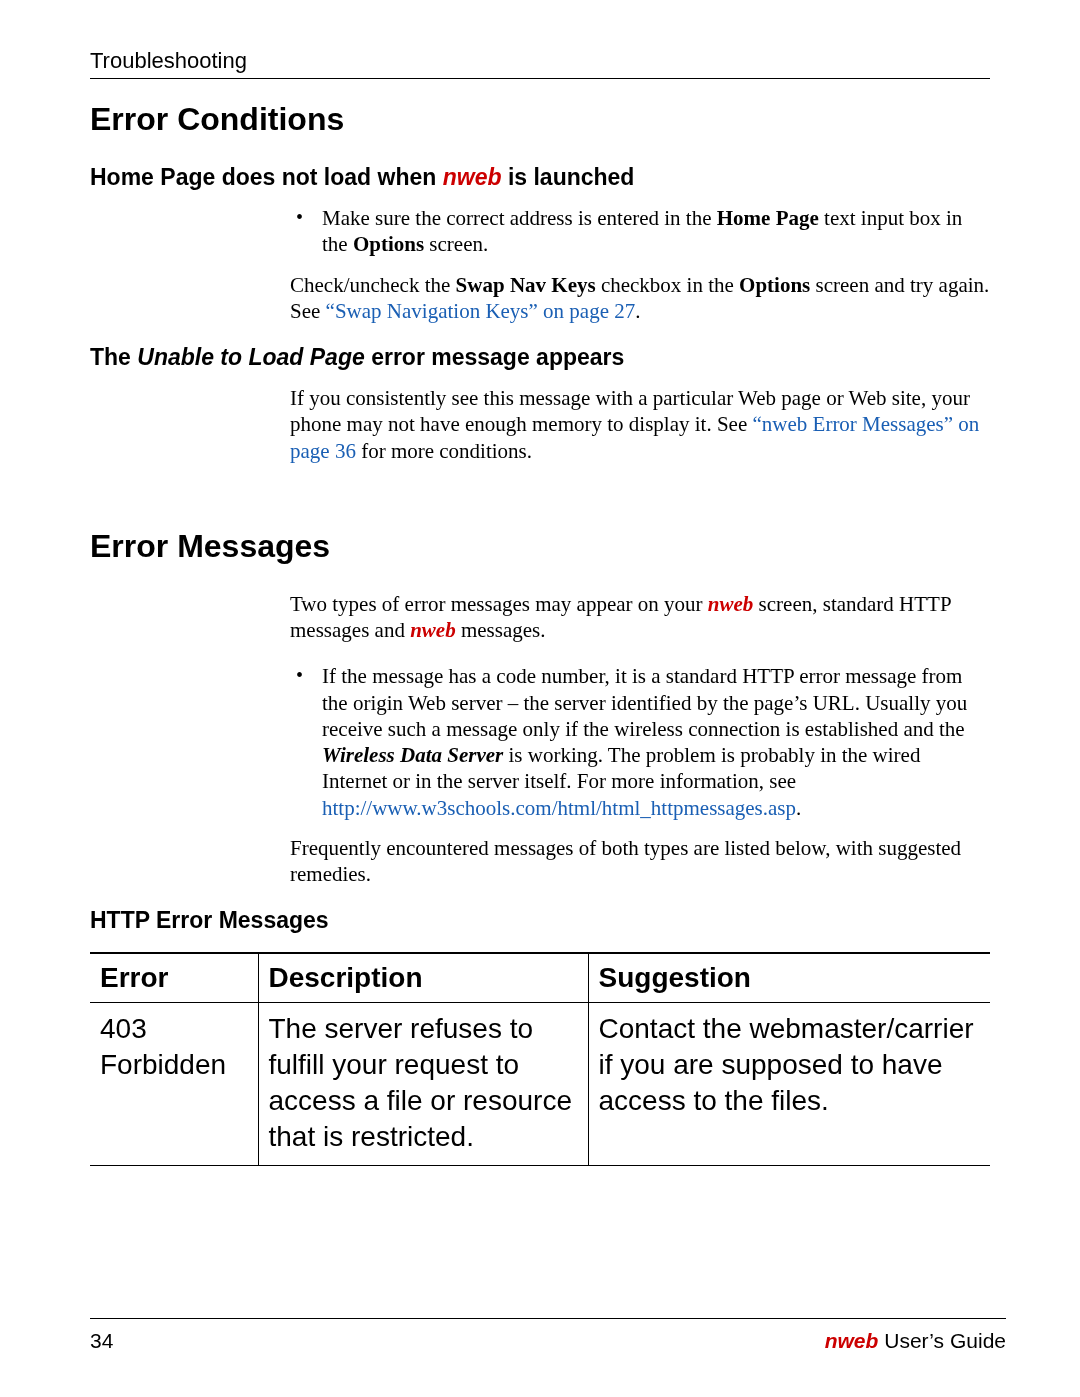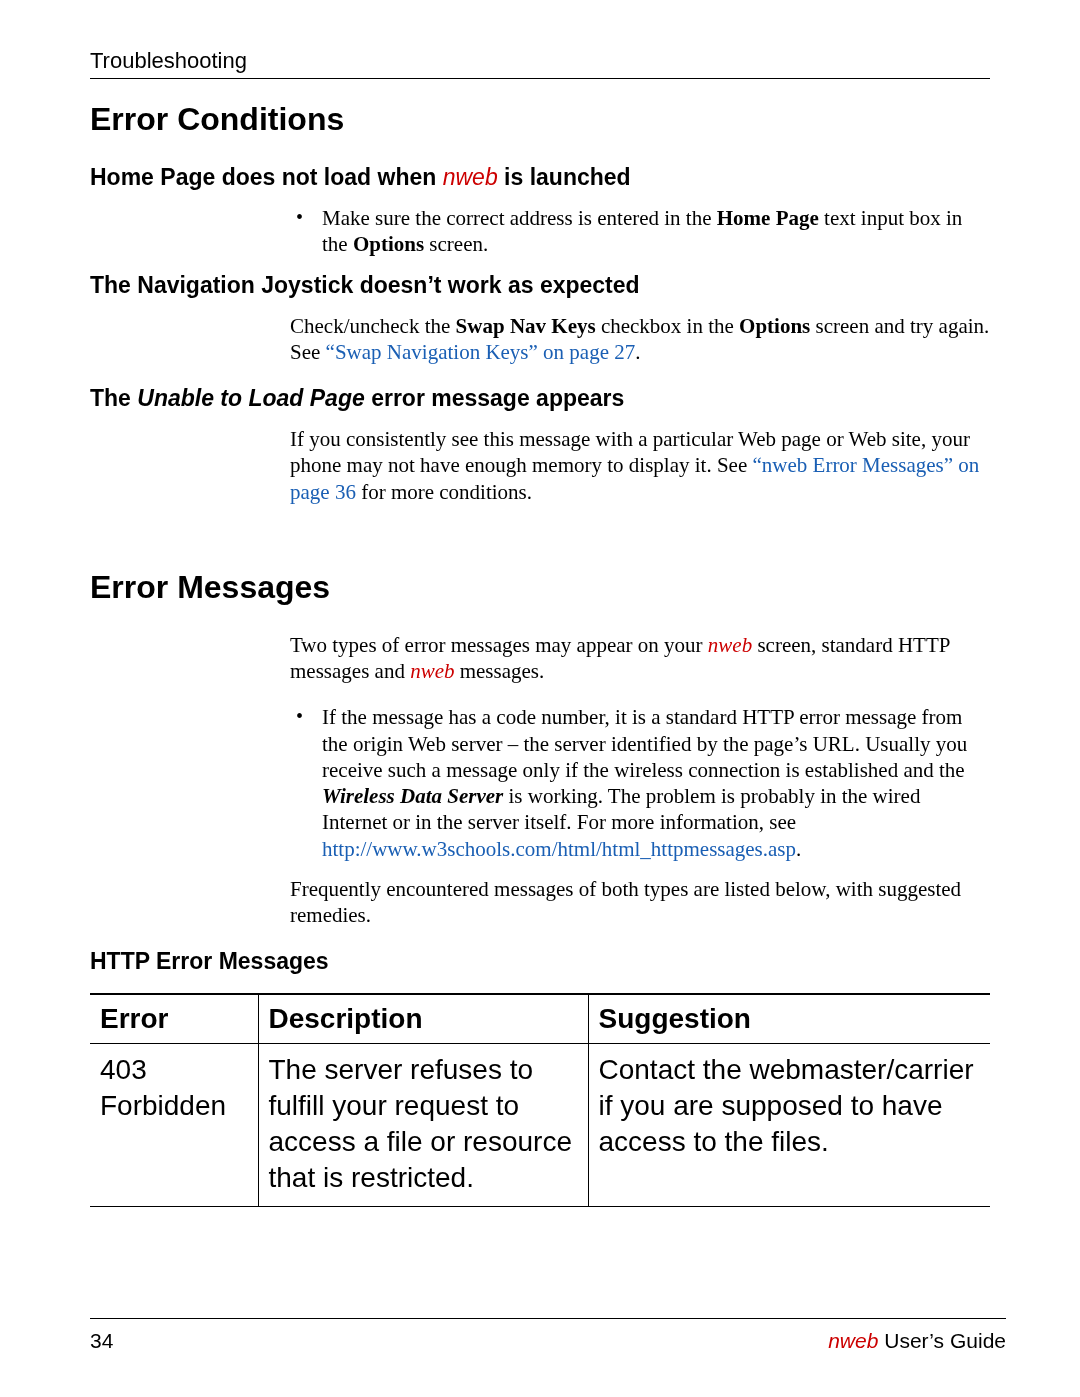--- a/index.html
+++ b/index.html
@@ -31,21 +31,21 @@
     margin-bottom: 26px;
     margin-top: 18px;
   }
   h2.sub-title {
     font-family: Arial, Helvetica, sans-serif;
     font-size: 23px;
     font-weight: 700;
     margin-top: 6px;
     margin-bottom: 14px;
   }
-  .nweb-red { color: #cc0000; font-style: italic; font-weight: 400; }
+  .nweb-red { color: #cc0000; font-style: italic; font-weight: 700; }
   .italic-seg { font-style: italic; }
   .bold-seg { font-weight: 700; }
   .body-block {
     margin-left: 200px;
     font-size: 21px;
     line-height: 1.25;
     margin-bottom: 20px;
   }
   ul.bullets { list-style: none; margin-left: 200px; margin-bottom: 14px; }
   ul.bullets li {
@@ -116,21 +116,20 @@
   <h2 class="sub-title">
     <span>Home Page does not load when </span><span class="nweb-red">nweb</span><span> is launched</span>
   </h2>
 
   <ul class="bullets">
     <li>
       <span>Make sure the correct address is entered in the </span><span class="bold-seg">Home Page</span><span> text input box in the </span><span class="bold-seg">Options</span><span> screen.</span>
     </li>
   </ul>
 
-  <h2 class="sub-title">The Navigation Joystick doesn’t work as expected</h2>
 
   <div class="body-block">
     <span>Check/uncheck the </span><span class="bold-seg">Swap Nav Keys</span><span> checkbox in the </span><span class="bold-seg">Options</span><span> screen and try again. See </span><span class="link">“Swap Navigation Keys” on page 27</span><span>.</span>
   </div>
 
   <h2 class="sub-title">
     <span>The </span><span class="italic-seg">Unable to Load Page</span><span> error message appears</span>
   </h2>
 
   <div class="body-block">

